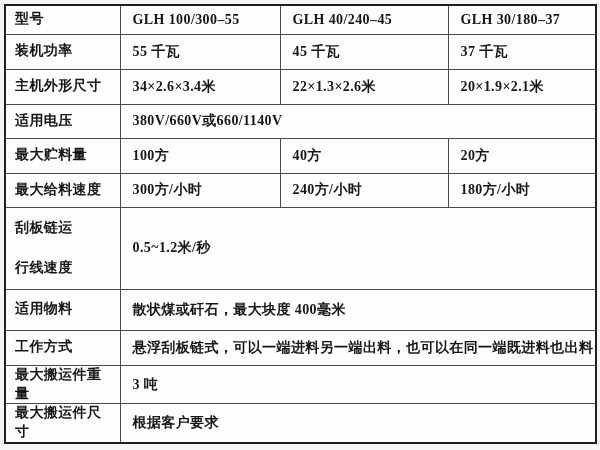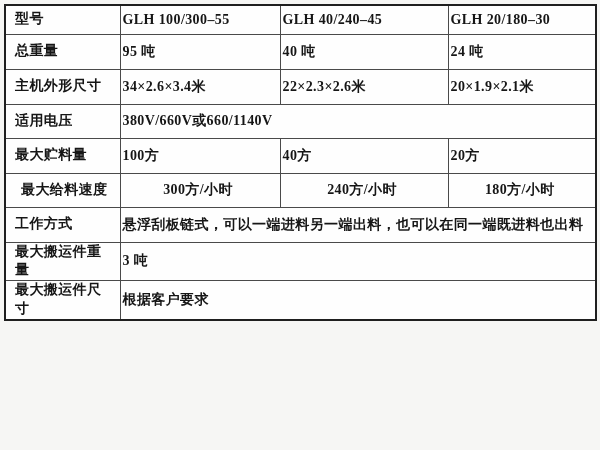--- a/index.html
+++ b/index.html
@@ -35,21 +35,21 @@
     letter-spacing: 0.4px;
     overflow: hidden;
     white-space: nowrap;
   }
   table.spec td.label {
     padding-left: 9px;
     white-space: pre-line;
     line-height: 1.35;
   }
   table.spec td.value {
-    padding-left: 2px;
+    padding-left: 12px;
   }
   tr.tall td.label {
     line-height: 2.9;
   }
 </style>
 </head>
 <body>
 
 <div class="table-wrap">
   <table class="spec">
@@ -57,49 +57,58 @@
       <col style="width:115px">
       <col style="width:160px">
       <col style="width:168px">
       <col style="width:148px">
     </colgroup>
     <tbody>
         <tr style="height: 29px;">
           <td class="label">型号</td>
           <td class="value">GLH 100/300–55</td>
           <td class="value">GLH 40/240–45</td>
-          <td class="value">GLH 20/180–30</td>
+          <td class="value">GLH 30/180–37</td>
         </tr>
         <tr style="height: 35px;">
-          <td class="label">总重量</td>
-          <td class="value">95 吨</td>
-          <td class="value">40 吨</td>
-          <td class="value">24 吨</td>
+          <td class="label">装机功率</td>
+          <td class="value">55 千瓦</td>
+          <td class="value">45 千瓦</td>
+          <td class="value">37 千瓦</td>
         </tr>
         <tr style="height: 35px;">
           <td class="label">主机外形尺寸</td>
           <td class="value">34×2.6×3.4米</td>
-          <td class="value">22×2.3×2.6米</td>
+          <td class="value">22×1.3×2.6米</td>
           <td class="value">20×1.9×2.1米</td>
         </tr>
         <tr style="height: 34px; margin-left: 48px;">
           <td class="label">适用电压</td>
           <td class="value" colspan="3">380V/660V或660/1140V</td>
         </tr>
         <tr style="height: 35px;">
           <td class="label">最大贮料量</td>
           <td class="value">100方</td>
           <td class="value">40方</td>
           <td class="value">20方</td>
         </tr>
-        <tr style="height: 34px; text-align: center;">
+        <tr style="height: 34px;">
           <td class="label">最大给料速度</td>
           <td class="value">300方/小时</td>
           <td class="value">240方/小时</td>
           <td class="value">180方/小时</td>
+        </tr>
+        <tr class="tall" style="height: 65px;">
+          <td class="label">刮板链运
+行线速度</td>
+          <td class="value" colspan="3">0.5~1.2米/秒</td>
+        </tr>
+        <tr style="height: 41px;">
+          <td class="label">适用物料</td>
+          <td class="value" colspan="3">散状煤或矸石，最大块度 400毫米</td>
         </tr>
         <tr style="height: 35px;">
           <td class="label">工作方式</td>
           <td class="value" colspan="3">悬浮刮板链式，可以一端进料另一端出料，也可以在同一端既进料也出料</td>
         </tr>
         <tr style="height: 34px; margin-top: 27px;">
           <td class="label">最大搬运件重量</td>
           <td class="value" colspan="3">3 吨</td>
         </tr>
         <tr style="height: 28px;">

